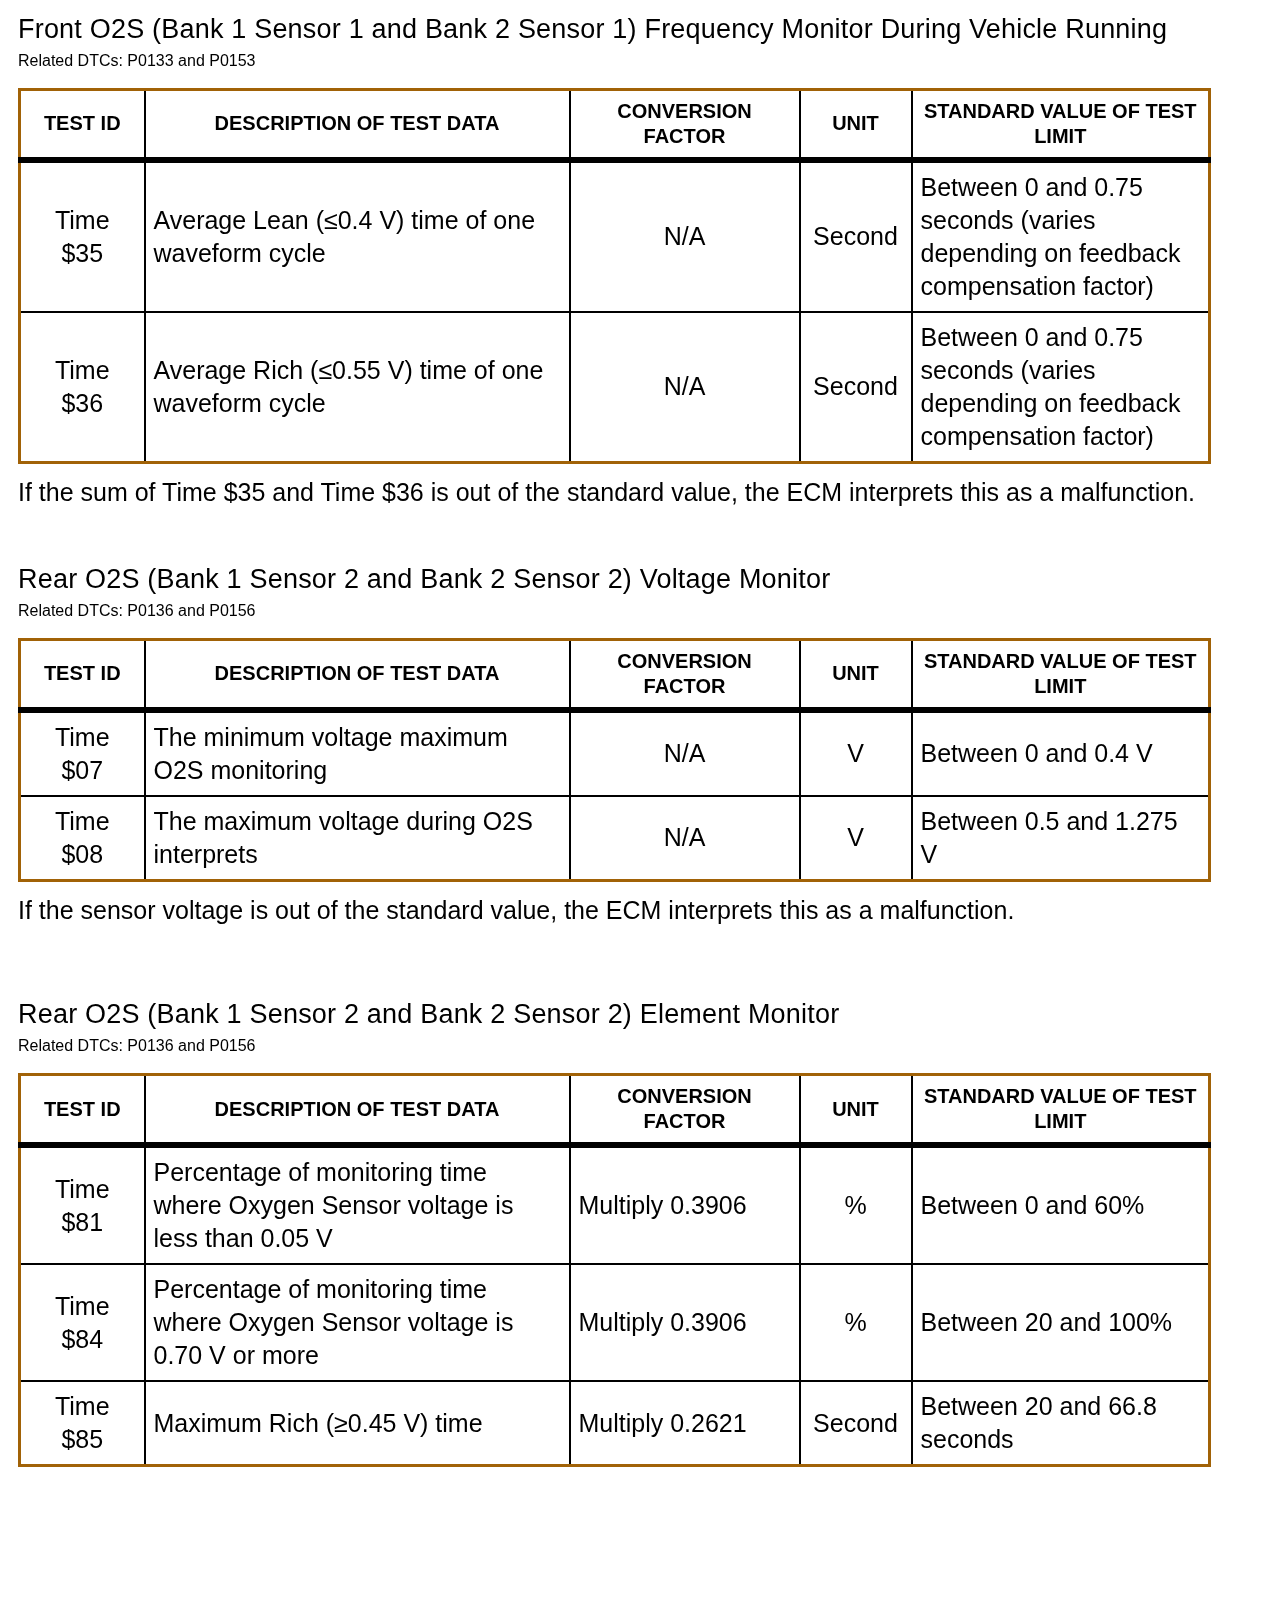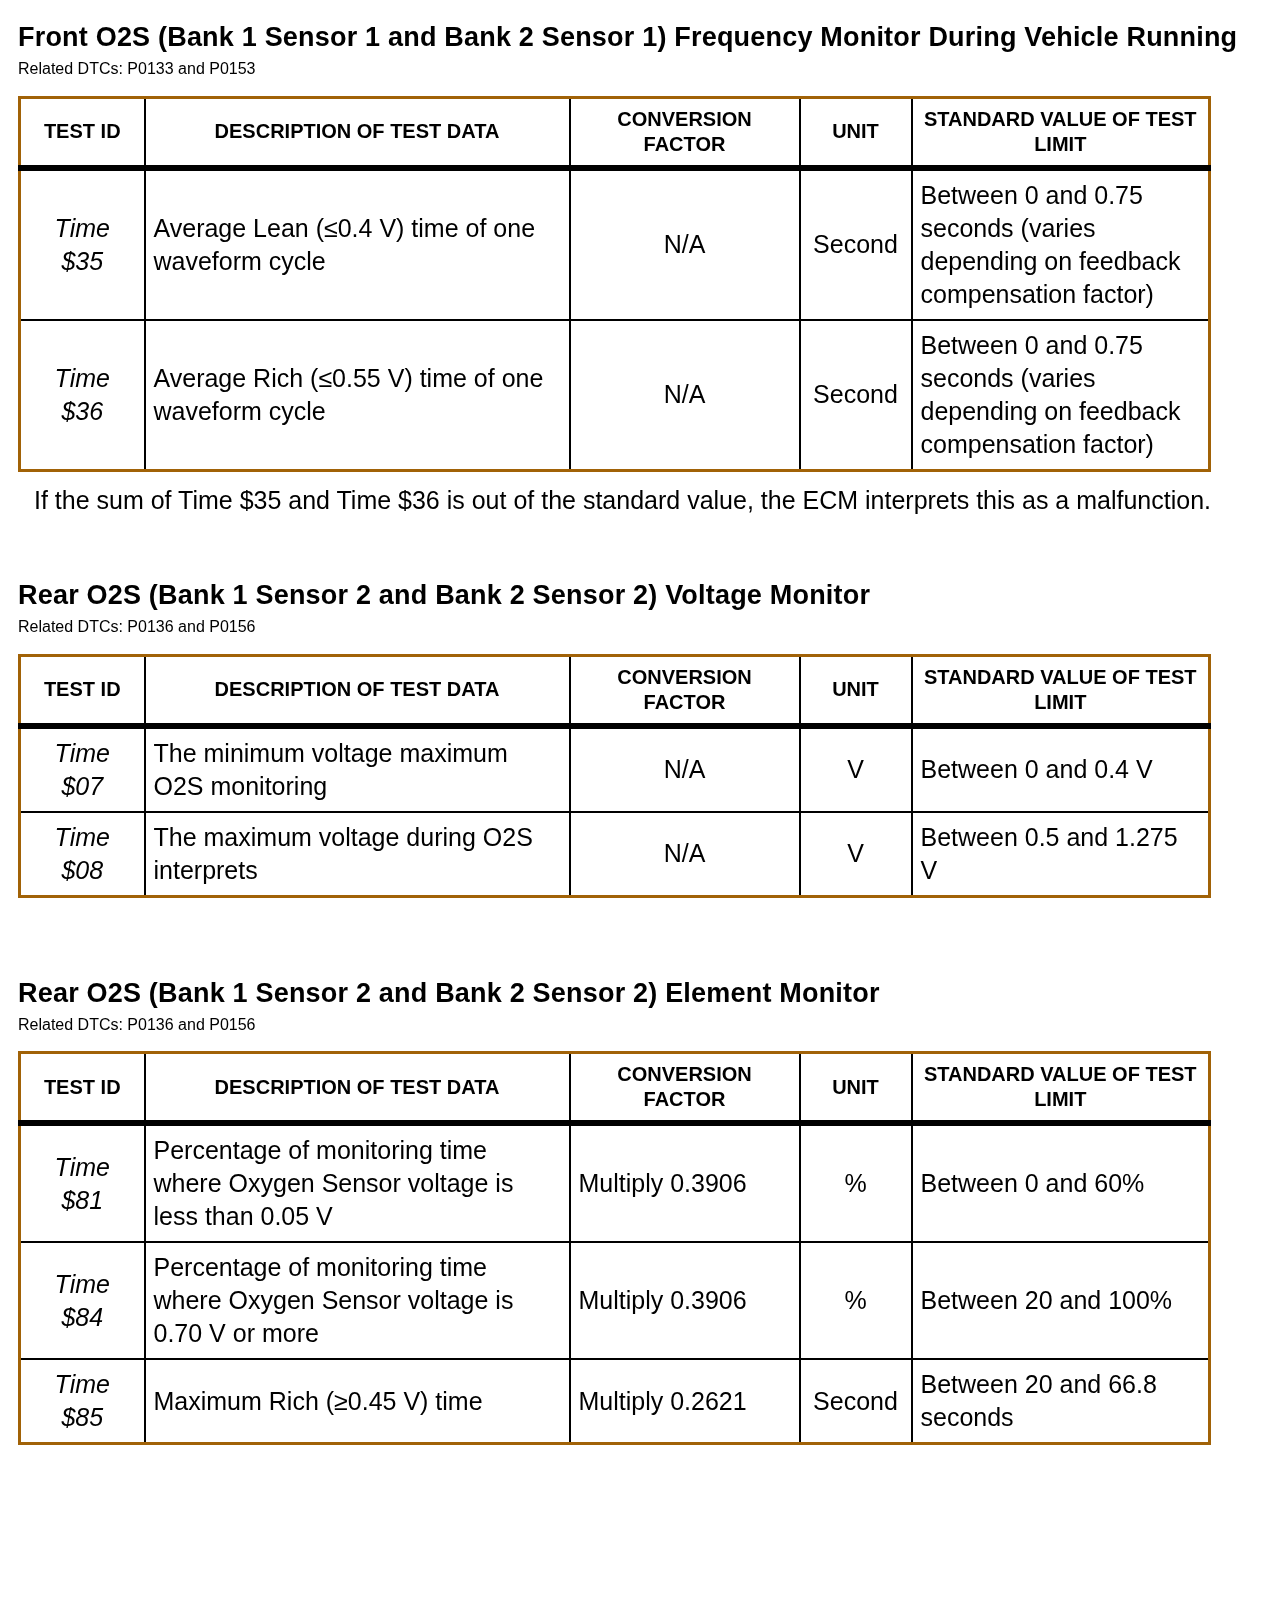--- a/index.html
+++ b/index.html
@@ -11,23 +11,23 @@
   }
   .page {
     width: 1264px;
     min-height: 1624px;
     box-sizing: border-box;
     padding: 12px 20px 20px 18px;
     background: #ffffff;
   }
   .section-title {
     font-size: 27px;
-    font-weight: bold;
+    font-weight: normal;
     line-height: 1.3;
-    margin: 8px 0 4px 0;
+    margin: 0 0 4px 0;
     letter-spacing: 0.2px;
   }
   .section-subtitle {
     font-size: 16px;
     line-height: 1.3;
     margin: 0 0 16px 0;
   }
   table.data-table {
     width: 1190px;
     border-collapse: collapse;
@@ -48,26 +48,26 @@
     line-height: 1.25;
     padding: 8px 6px;
   }
   table.data-table td {
     font-size: 25px;
     line-height: 1.32;
     padding: 8px 8px;
   }
   td.cell-center { text-align: center; padding-left: 4px; padding-right: 4px; }
   td.cell-left { text-align: left; padding-left: 9px; padding-right: 6px; }
-  td.cell-prewrap { white-space: pre-line; font-style: italic; }
+  td.cell-prewrap { white-space: pre-line; }
   td.cell-tall { padding-top: 14px; padding-bottom: 14px; }
   .section-note {
     font-size: 25px;
     line-height: 1.35;
-    margin: 12px 0 0 16px;
+    margin: 12px 0 0 0;
     max-width: 1190px;
   }
   .section-gap-1 { height: 52px; }
   .section-gap-2 { height: 70px; }
 </style>
 </head>
 <body>
 
 <div class="page">
 
@@ -147,20 +147,21 @@
         <tr>
           <td class="cell-center cell-prewrap">Time
 $08</td>
           <td class="cell-left">The maximum voltage during O2S interprets</td>
           <td class="cell-center">N/A</td>
           <td class="cell-center">V</td>
           <td class="cell-left">Between 0.5 and 1.275 V</td>
         </tr>
       </tbody>
     </table>
+    <p class="section-note">If the sensor voltage is out of the standard value, the ECM interprets this as a malfunction.</p>
   </section>
 
   <div class="section-gap-2"></div>
 
   <section>
     <h2 class="section-title">Rear O2S (Bank 1 Sensor 2 and Bank 2 Sensor 2) Element Monitor</h2>
     <p class="section-subtitle">Related DTCs: P0136 and P0156</p>
     <table class="data-table">
       <colgroup>
         <col style="width:125px">

